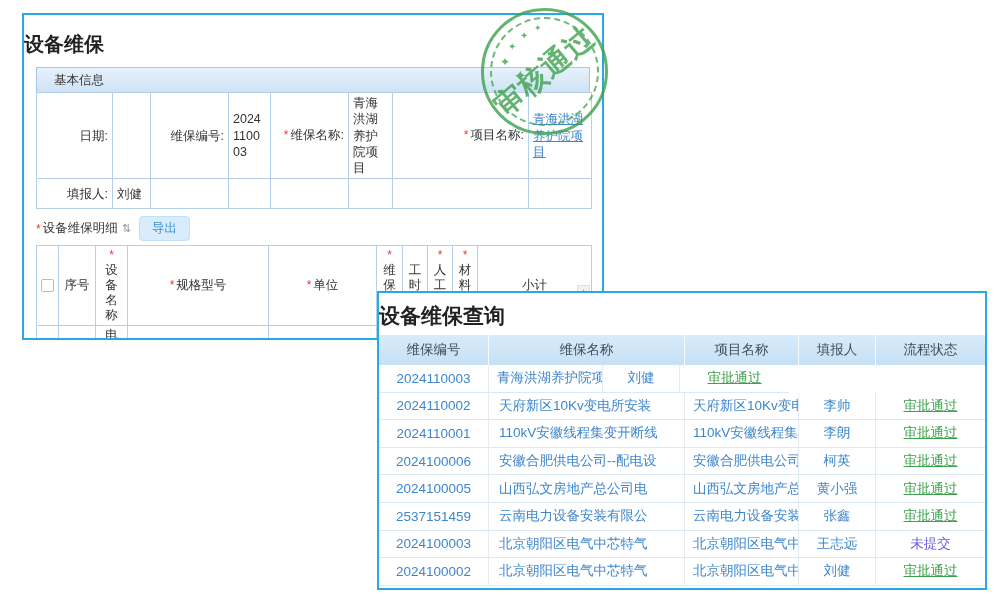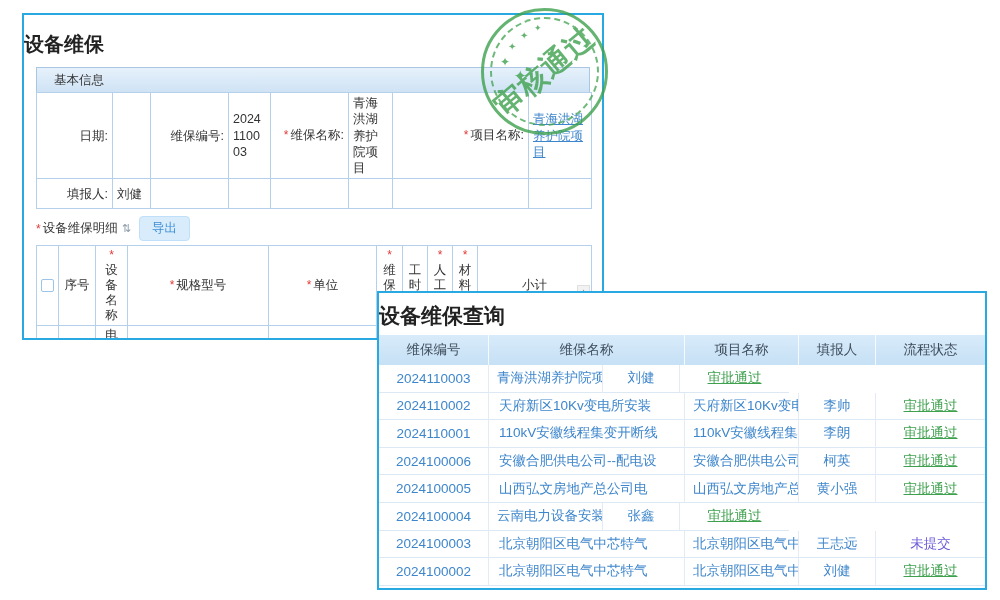--- a/index.html
+++ b/index.html
@@ -199,21 +199,22 @@
           <div class="q-cell c4 st-approved">审批通过</div>
         </div>
         <div class="q-row q-rowline q-body">
           <div class="q-cell c0 t-link">2024100005</div>
           <div class="q-cell c1 t-blue">山西弘文房地产总公司电</div>
           <div class="q-cell c2 t-blue">山西弘文房地产总公司</div>
           <div class="q-cell c3 t-blue">黄小强</div>
           <div class="q-cell c4 st-approved">审批通过</div>
         </div>
         <div class="q-row q-rowline q-body">
-          <div class="q-cell c0 t-link">2024100004</div>
+          <div class="q-cell c0 t-link">2537151459</div>
+          <div class="q-cell c1 t-blue">云南电力设备安装有限公</div>
           <div class="q-cell c2 t-blue">云南电力设备安装有限</div>
           <div class="q-cell c3 t-blue">张鑫</div>
           <div class="q-cell c4 st-approved">审批通过</div>
         </div>
         <div class="q-row q-rowline q-body">
           <div class="q-cell c0 t-link">2024100003</div>
           <div class="q-cell c1 t-blue">北京朝阳区电气中芯特气</div>
           <div class="q-cell c2 t-blue">北京朝阳区电气中芯特</div>
           <div class="q-cell c3 t-blue">王志远</div>
           <div class="q-cell c4 st-unsubmitted">未提交</div>

